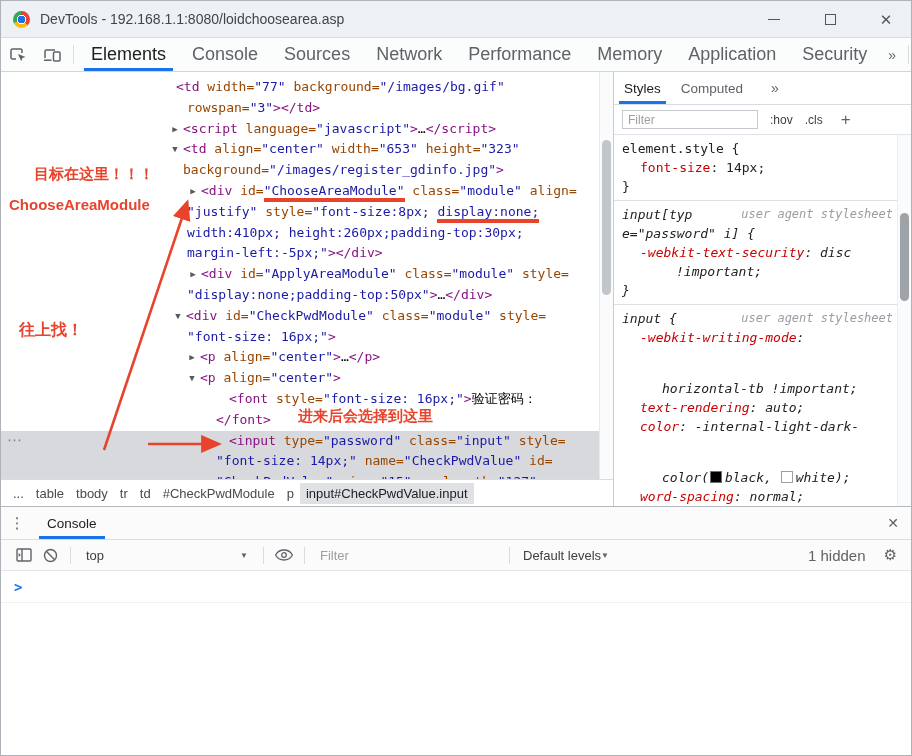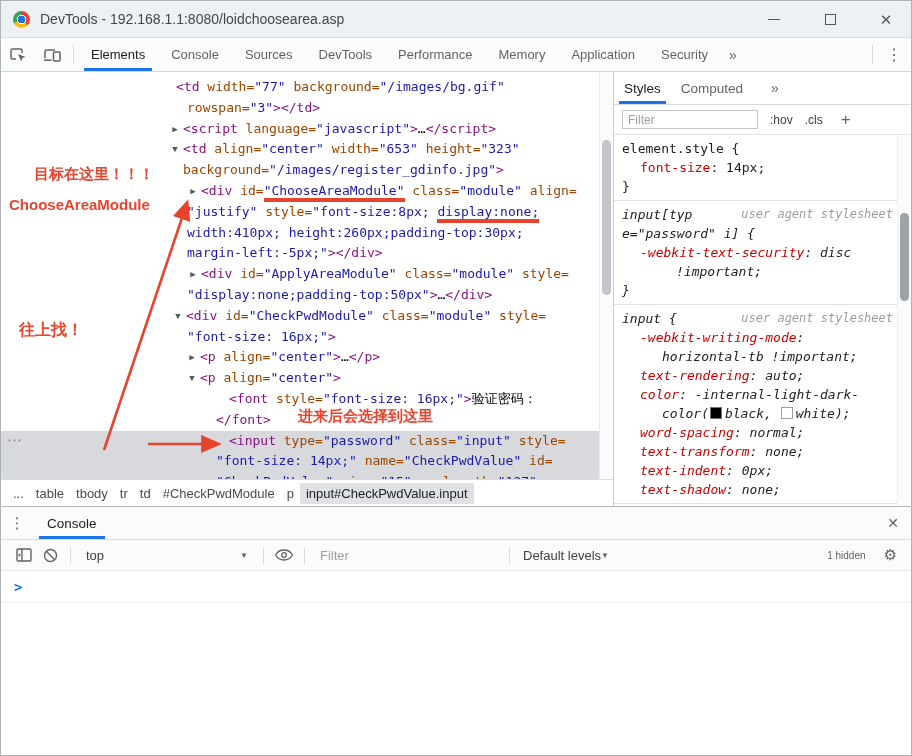--- a/index.html
+++ b/index.html
@@ -26,21 +26,21 @@
   .win-btn { width:30px; height:30px; margin-left:26px; display:flex; align-items:center; justify-content:center; cursor:default; }
   .min-glyph { width:12px; height:0; border-top:1.6px solid #53575d; display:block; }
   .max-glyph { width:11px; height:11px; border:1.6px solid #53575d; display:block; box-sizing:border-box; }
   .close-glyph { font-size:15px; color:#53575d; line-height:1; }
 
   
   .toolbar { height:34px; flex:none; background:#fbfcfc; border-bottom:1px solid #d2d5d9; display:flex; align-items:stretch; box-sizing:border-box; }
   .tool-icon { width:34px; display:flex; align-items:center; justify-content:center; flex:none; }
   .vsep { width:1px; background:#d8dbdf; margin:7px 4px; flex:none; }
   .tabs { display:flex; align-items:stretch; }
-  .tab { padding:0 13px; display:flex; align-items:center; font-size:13px; color:#5f6368; position:relative; white-space:nowrap; }
+  .tab { padding:0 13px; display:flex; align-items:center; font-size:18px; color:#5f6368; position:relative; white-space:nowrap; }
   .tab.active { color:#202124; }
   .tab.active::after { content:""; position:absolute; left:6px; right:6px; bottom:0; height:3px; background:var(--accent-blue); }
   .tab.overflow { padding:0 8px; font-size:14px; }
   .toolbar-right { margin-left:auto; display:flex; align-items:stretch; }
   .menu-dots { font-size:16px; color:#5f6368; }
 
   
   .content { height:434px; flex:none; display:flex; box-sizing:border-box; }
   .left-col { width:612px; flex:none; display:flex; flex-direction:column; }
   .elements-panel { height:407px; position:relative; background:#fff; overflow:hidden; }
@@ -83,21 +83,21 @@
   .styles-filter::placeholder { color:#9aa0a6; }
   .sbtn { font-size:12px; color:#3c4043; }
   .sbtn.plus { font-size:17px; color:#5f6368; margin-left:6px; }
 
   .rules { flex:1; overflow:hidden; font-family:"DejaVu Sans Mono", monospace; font-size:13px; line-height:19px; position:relative; }
   .rule { padding:4px 0; border-bottom:1px solid #dcdfe3; }
   .rule.ua { font-style:italic; }
   .rule-line { padding-right:18px; white-space:pre; }
   .rule-line.ind0 { padding-left:8px; }
   .rule-line.ind1 { padding-left:26px; }
-  .rule-line.ind2 { padding-left:48px; }
+  .rule-line.ind2 { padding-left:48px;margin-top:32px; }
   .rule-line.ind3 { padding-left:62px; }
   .tk-sel { color:#202124; }
   .tk-prop { color:var(--property-color); }
   .tk-val { color:#202124; }
   .tk-pl { color:#202124; }
   .tk-meta { float:right; color:#9a9da1; font-size:12px; font-style:italic; }
   .tk-swb, .tk-sww { display:inline-block; width:10px; height:10px; margin:0 3px -1px 1px; }
   .tk-swb { background:#000; border:1px solid #6f7378; }
   .tk-sww { background:#fff; border:1px solid #9aa0a6; }
   .styles-scrollbar { position:absolute; right:0; top:63px; bottom:0; width:13px; background:#fafbfc; border-left:1px solid #eceef0; }
@@ -111,21 +111,21 @@
   .drawer-tab.active::after { content:""; position:absolute; left:6px; right:6px; bottom:0; height:3px; background:var(--accent-blue); }
   .drawer-close { margin-left:auto; width:36px; display:flex; align-items:center; justify-content:center; font-size:14px; color:#5f6368; }
   .drawer-toolbar { height:31px; flex:none; background:#fbfbfb; border-bottom:1px solid #e4e6e9; display:flex; align-items:center; padding:0 10px; box-sizing:border-box; }
   .dt-icon { width:26px; display:flex; align-items:center; justify-content:center; flex:none; }
   .vsep2 { width:1px; height:17px; background:#d8dbdf; margin:0 7px; flex:none; }
   .context-select { width:162px; display:flex; align-items:center; justify-content:space-between; padding:0 8px; font-size:13px; color:#3c4043; flex:none; }
   .chev { font-size:8px; color:#5f6368; }
   .console-filter { border:none; outline:none; background:transparent; font-size:13px; width:180px; color:#202124; margin-left:6px; }
   .console-filter::placeholder { color:#9aa0a6; }
   .levels-select { display:flex; align-items:center; font-size:13px; color:#3c4043; padding:0 6px; flex:none; }
-  .hidden-count { margin-left:auto; font-size:10px; color:#5f6368; flex:none;text-align:center; }
+  .hidden-count { margin-left:auto; font-size:15px; color:#5f6368; flex:none;text-align:center; }
   .gear { font-size:15px; color:#5f6368; margin:0 4px 0 18px; flex:none; }
   .console-body { flex:1; background:#fff; }
   .prompt-row { padding:7px 0 6px 13px; border-bottom:1px solid #f0f1f2; }
   .prompt { color:var(--accent-blue); font-family:"DejaVu Sans Mono", monospace; font-size:14px; font-weight:bold; line-height:1; }
 </style>
 </head>
 <body>
 
 <div class="window">
 
@@ -157,21 +157,21 @@
         <path d="M12 3H3.5A1.5 1.5 0 0 0 2 4.5V11" fill="none" stroke="#5f6368" stroke-width="1.5"></path>
         <rect x="10.5" y="5" width="6.5" height="9" rx="1" fill="#fff" stroke="#5f6368" stroke-width="1.5"></rect>
         <line x1="1" y1="13.2" x2="8.5" y2="13.2" stroke="#5f6368" stroke-width="1.5"></line>
       </svg>
     </div>
     <div class="vsep"></div>
     <div class="tabs">
         <div class="tab active">Elements</div>
         <div class="tab">Console</div>
         <div class="tab">Sources</div>
-        <div class="tab">DevTools</div>
+        <div class="tab">Network</div>
         <div class="tab">Performance</div>
         <div class="tab">Memory</div>
         <div class="tab">Application</div>
         <div class="tab">Security</div>
       </div>
     <div class="tab overflow">»</div>
     <div class="toolbar-right">
       <div class="vsep"></div>
       <div class="tool-icon">
           <span class="menu-dots">⋮</span>

